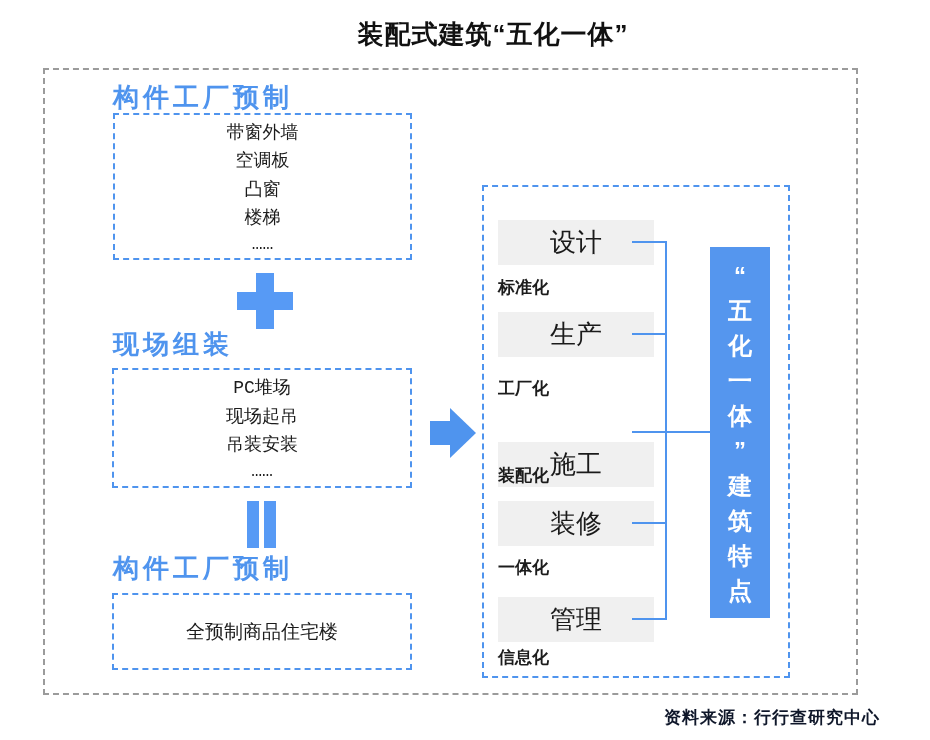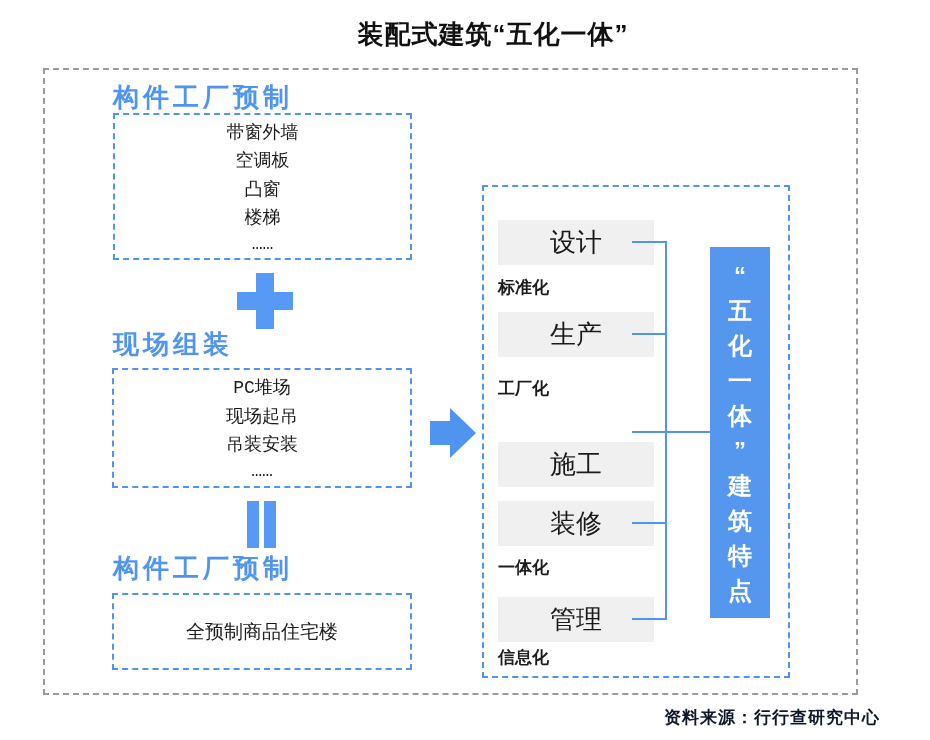--- a/index.html
+++ b/index.html
@@ -111,20 +111,21 @@
       <div class="head"></div>
   </div>
 
   <div class="right-frame"></div>
 
   <div class="proc-box p0">设计</div>
   <div class="mod-label m0">标准化</div>
   <div class="proc-box p1">生产</div>
   <div class="mod-label m1">工厂化</div>
   <div class="proc-box p2">施工</div>
+  <div class="mod-label m2">装配化</div>
   <div class="proc-box p3">装修</div>
   <div class="mod-label m3">一体化</div>
   <div class="proc-box p4">管理</div>
   <div class="mod-label m4">信息化</div>
 
   <div class="conn stub s0"></div>
   <div class="conn stub s1"></div>
   <div class="conn stub s2"></div>
   <div class="conn stub s3"></div>
   <div class="conn stub s4"></div>

